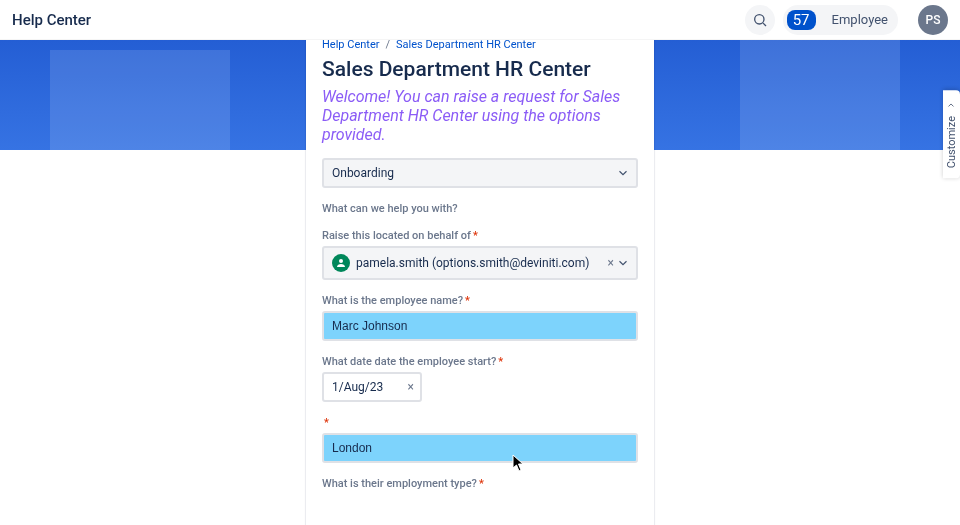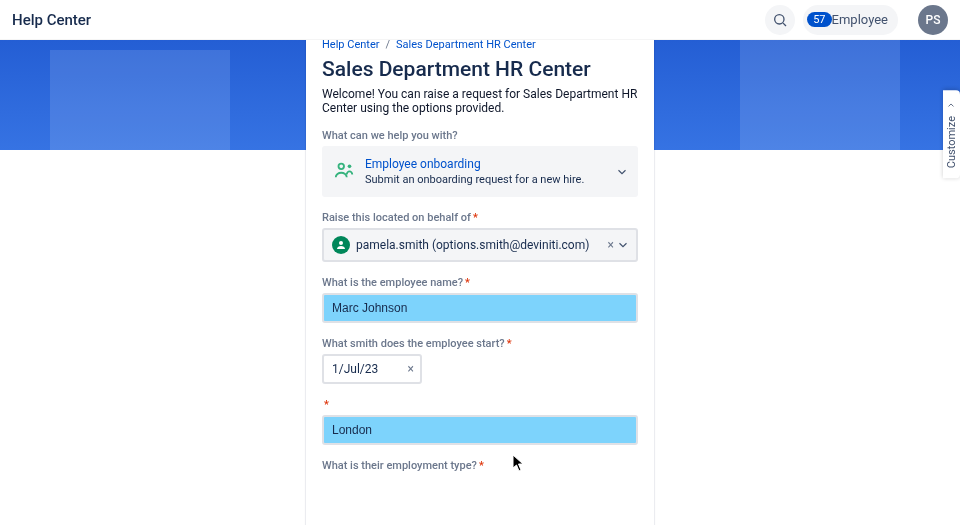--- a/index.html
+++ b/index.html
@@ -27,22 +27,22 @@
   }
   .requests-pill {
     display: flex; align-items: center;
     background: #F4F5F7;
     border-radius: 15px;
     height: 30px; padding: 0 10px 0 4px;
     margin-left: 8px;
     cursor: pointer; color: #42526E; font-size: 13px;
   }
   .requests-pill .badge {
-    background: #0052CC; color: #fff; font-size: 11px;
-    border-radius: 8px; padding: 1px 6px; margin-right: 0;
+    background: #0052CC; color: #fff; font-size: 15px;
+    border-radius: 8px; padding: 1px 6px; margin-right: 16px;
   }
   .avatar {
     width: 30px; height: 30px; border-radius: 50%;
     background: #6B778C; color: #fff; font-size: 12px; font-weight: 500;
     display: flex; align-items: center; justify-content: center;
     margin-left: 20px; cursor: pointer;
   }
 
   
   .hero {
@@ -97,21 +97,21 @@
   
   .breadcrumb {
     font-size: 11px; color: #0052CC;
     display: flex; gap: 6px; align-items: center;
     margin-bottom: 6px;
   }
   .breadcrumb span.sep { color: #6B778C; }
   .breadcrumb a { color: #0052CC; text-decoration: none; cursor: pointer; }
 
   .page-title { font-size: 21px; font-weight: 500; color: #172B4D; margin-bottom: 6px; }
-  .page-desc { font-size: 12px; color: #0f172a; margin-bottom: 14px; }
+  .page-desc { font-size: 16px; color: #8b5cf6; margin-bottom: 14px; font-style: italic; }
 
   .field-label {
     font-size: 11px; color: #6B778C; font-weight: 500;
     margin-top: 14px; margin-bottom: 4px;
     display: flex; align-items: center;
   }
   .field-label .req { color: #DE350B; margin-left: 2px; }
 
   .select-box, .text-input, .picker-box, .date-box {
     border: 2px solid #DFE1E6;
@@ -208,42 +208,31 @@
 
   <div class="breadcrumb">
     <a>Help Center</a>
     <span class="sep">/</span>
     <a>Sales Department HR Center</a>
   </div>
 
   <div class="page-title">Sales Department HR Center</div>
   <div class="page-desc">Welcome! You can raise a request for Sales Department HR Center using the options provided.</div>
 
-
-  <div class="field-label">
-    <span>What can we help you with?</span>
-  </div>
-  <div class="request-type-box">
-    <span class="rt-icon">
-      <svg viewBox="0 0 24 24" fill="none" stroke="currentColor" stroke-width="2">
-          <circle cx="9" cy="8" r="3"></circle>
-          <path d="M3 20c0-3 3-5 6-5s6 2 6 5"></path>
-          <circle cx="18" cy="8" r="2" fill="currentColor" stroke="none"></circle>
-          <path d="M15 17c0-2 1.5-3.5 3-3.5s3 1.5 3 3.5"></path>
-        </svg>
-    </span>
-    <div>
-      <div class="rt-title">Employee onboarding</div>
-      <div class="rt-desc">Submit an onboarding request for a new hire.</div>
-    </div>
-    <span class="rt-chev">
+  <div class="select-box">
+    <span>Onboarding</span>
+    <span class="chev">
       <svg width="14" height="14" viewBox="0 0 24 24" fill="none" stroke="currentColor" stroke-width="2">
           <polyline points="6 9 12 15 18 9"></polyline>
         </svg>
     </span>
+  </div>
+
+  <div class="field-label">
+    <span>What can we help you with?</span>
   </div>
 
   <div class="field-label">
     <span>Raise this located on behalf of</span>
     <span class="req">*</span>
   </div>
   <div class="picker-box">
     <span class="user-chip-avatar">
       <svg viewBox="0 0 24 24" fill="#fff">
           <circle cx="12" cy="8" r="4"></circle>
@@ -261,25 +250,25 @@
 
   <div class="field-label">
     <span>What is the employee name?</span>
     <span class="req">*</span>
   </div>
   <div class="text-input">
     <input value="Marc Johnson" style="">
   </div>
 
   <div class="field-label">
-    <span>What smith does the employee start?</span>
+    <span>What date date the employee start?</span>
     <span class="req">*</span>
   </div>
   <div class="date-box">
-    <span>1/Jul/23</span>
+    <span>1/Aug/23</span>
     <span class="clear">×</span>
   </div>
 
   <div class="field-label">
     <span class="req">*</span>
   </div>
   <div class="text-input">
     <input value="London" style="">
   </div>
 

